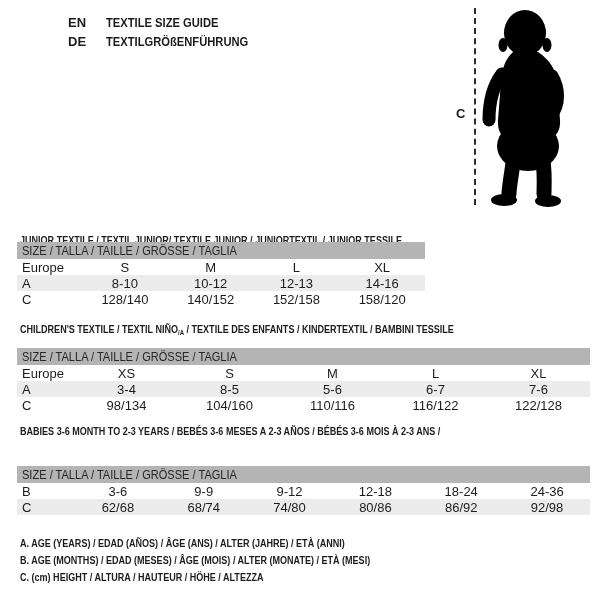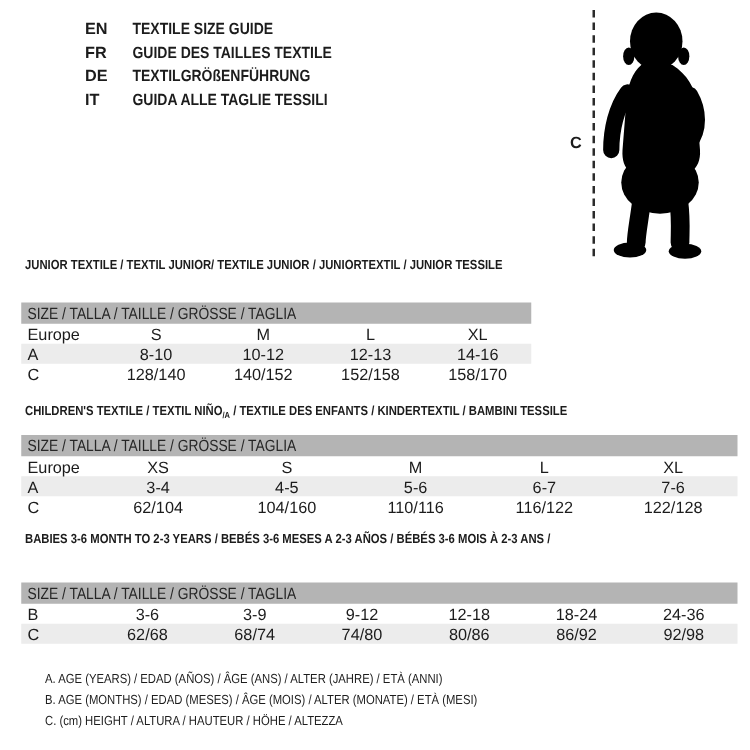--- a/index.html
+++ b/index.html
@@ -30,61 +30,53 @@
   .size-table{font-size:13px;}
   .band{height:17px;background:#b4b4b4;display:flex;align-items:center;padding-left:5px;color:#262626;}
   .band .cx{transform:scaleX(0.85);}
   .t-row{height:16px;display:flex;align-items:center;}
   .t-row.shaded{background:#ececec;}
   .lbl{flex:0 0 53px;padding-left:5px;}
   .t1 .lbl{flex-basis:60px;}
   .cell{flex:1;text-align:center;}
 
   
-  .footnotes{left:36px;top:535px;font-weight:normal;font-size:10.5px;line-height:17px;}
+  .footnotes{left:20px;top:535px;font-weight:bold;font-size:10.5px;line-height:17px;}
 </style>
 </head>
 <body>
 
 <div class="abs lang-block">
   <div class="lang-row">
     <span class="lang-code">EN</span>
     <span class="cx">TEXTILE SIZE GUIDE</span>
   </div>
   <div class="lang-row">
-    <span class="lang-code">FR</span>
-    <span class="cx">GUIDE DES TAILLES TEXTILE</span>
-  </div>
-  <div class="lang-row">
     <span class="lang-code">DE</span>
     <span class="cx">TEXTILGRÖßENFÜHRUNG</span>
-  </div>
-  <div class="lang-row">
-    <span class="lang-code">IT</span>
-    <span class="cx">GUIDA ALLE TAGLIE TESSILI</span>
   </div>
 </div>
 
 <div class="abs measure-line"></div>
 <div class="abs measure-label">C</div>
 <svg class="abs figure-svg" width="92" height="200" viewBox="0 0 92 200" fill="#000000">
   <ellipse cx="43" cy="25" rx="21" ry="23"></ellipse>
   <ellipse cx="21" cy="37" rx="4.5" ry="7"></ellipse>
   <ellipse cx="65" cy="37" rx="4.5" ry="7"></ellipse>
   <path d="M31 44 L56 44 C68 52 74 62 75 74 L78 112 C79 128 68 136 45 136 C24 136 15 128 16 112 L19 74 C20 60 24 50 31 44 Z"></path>
   <path d="M20 66 C11 78 7 96 7 112" stroke="#000" stroke-width="13" stroke-linecap="round" fill="none"></path>
   <path d="M70 68 C77 80 78 96 69 107" stroke="#000" stroke-width="13" stroke-linecap="round" fill="none"></path>
   <ellipse cx="46" cy="138" rx="31" ry="25"></ellipse>
   <path d="M31 155 C29 170 27 180 27 186" stroke="#000" stroke-width="15" stroke-linecap="round" fill="none"></path>
   <path d="M61 153 C63 168 62 178 62 186" stroke="#000" stroke-width="15" stroke-linecap="round" fill="none"></path>
   <ellipse cx="22" cy="192" rx="13" ry="6"></ellipse>
   <ellipse cx="66" cy="193" rx="13" ry="6"></ellipse>
 </svg>
 
-<div class="abs sec-title" style="left:20px;top:205px;">
+<div class="abs sec-title" style="left:20px;top:233px;">
   <span class="cx">JUNIOR TEXTILE / TEXTIL JUNIOR/ TEXTILE JUNIOR / JUNIORTEXTIL / JUNIOR TESSILE</span>
 </div>
 <div class="abs size-table t1" style="left:17px;top:242px;width:408px;">
   <div class="band">
     <span class="cx">SIZE / TALLA / TAILLE / GRÖSSE / TAGLIA</span>
   </div>
   <div class="t-row">
     <span class="lbl">Europe</span>
     <span class="cell">S</span>
     <span class="cell">M</span>
@@ -96,21 +88,21 @@
     <span class="cell">8-10</span>
     <span class="cell">10-12</span>
     <span class="cell">12-13</span>
     <span class="cell">14-16</span>
   </div>
   <div class="t-row">
     <span class="lbl">C</span>
     <span class="cell">128/140</span>
     <span class="cell">140/152</span>
     <span class="cell">152/158</span>
-    <span class="cell">158/170</span>
+    <span class="cell">158/120</span>
   </div>
 </div>
 
 <div class="abs sec-title" style="left:20px;top:322px;">
   <span class="cx"><span>CHILDREN'S TEXTILE / TEXTIL NIÑO</span><span class="sub-a">/A</span><span> / TEXTILE DES ENFANTS / KINDERTEXTIL / BAMBINI TESSILE</span></span>
 </div>
 <div class="abs size-table" style="left:17px;top:348px;width:573px;">
   <div class="band">
     <span class="cx">SIZE / TALLA / TAILLE / GRÖSSE / TAGLIA</span>
   </div>
@@ -118,46 +110,46 @@
     <span class="lbl">Europe</span>
     <span class="cell">XS</span>
     <span class="cell">S</span>
     <span class="cell">M</span>
     <span class="cell">L</span>
     <span class="cell">XL</span>
   </div>
   <div class="t-row shaded">
     <span class="lbl">A</span>
     <span class="cell">3-4</span>
-    <span class="cell">4-5</span>
+    <span class="cell">8-5</span>
     <span class="cell">5-6</span>
     <span class="cell">6-7</span>
     <span class="cell">7-6</span>
   </div>
   <div class="t-row">
     <span class="lbl">C</span>
-    <span class="cell">62/104</span>
+    <span class="cell">98/134</span>
     <span class="cell">104/160</span>
     <span class="cell">110/116</span>
     <span class="cell">116/122</span>
     <span class="cell">122/128</span>
   </div>
 </div>
 
 <div class="abs sec-title" style="left:20px;top:424px;">
   <div><span class="cx">BABIES 3-6 MONTH TO 2-3 YEARS / BEBÉS 3-6 MESES A 2-3 AÑOS / BÉBÉS 3-6 MOIS À 2-3 ANS /</span></div>
 </div>
 <div class="abs size-table" style="left:17px;top:466px;width:573px;">
   <div class="band">
     <span class="cx">SIZE / TALLA / TAILLE / GRÖSSE / TAGLIA</span>
   </div>
   <div class="t-row">
     <span class="lbl">B</span>
     <span class="cell">3-6</span>
-    <span class="cell">3-9</span>
+    <span class="cell">9-9</span>
     <span class="cell">9-12</span>
     <span class="cell">12-18</span>
     <span class="cell">18-24</span>
     <span class="cell">24-36</span>
   </div>
   <div class="t-row shaded">
     <span class="lbl">C</span>
     <span class="cell">62/68</span>
     <span class="cell">68/74</span>
     <span class="cell">74/80</span>

